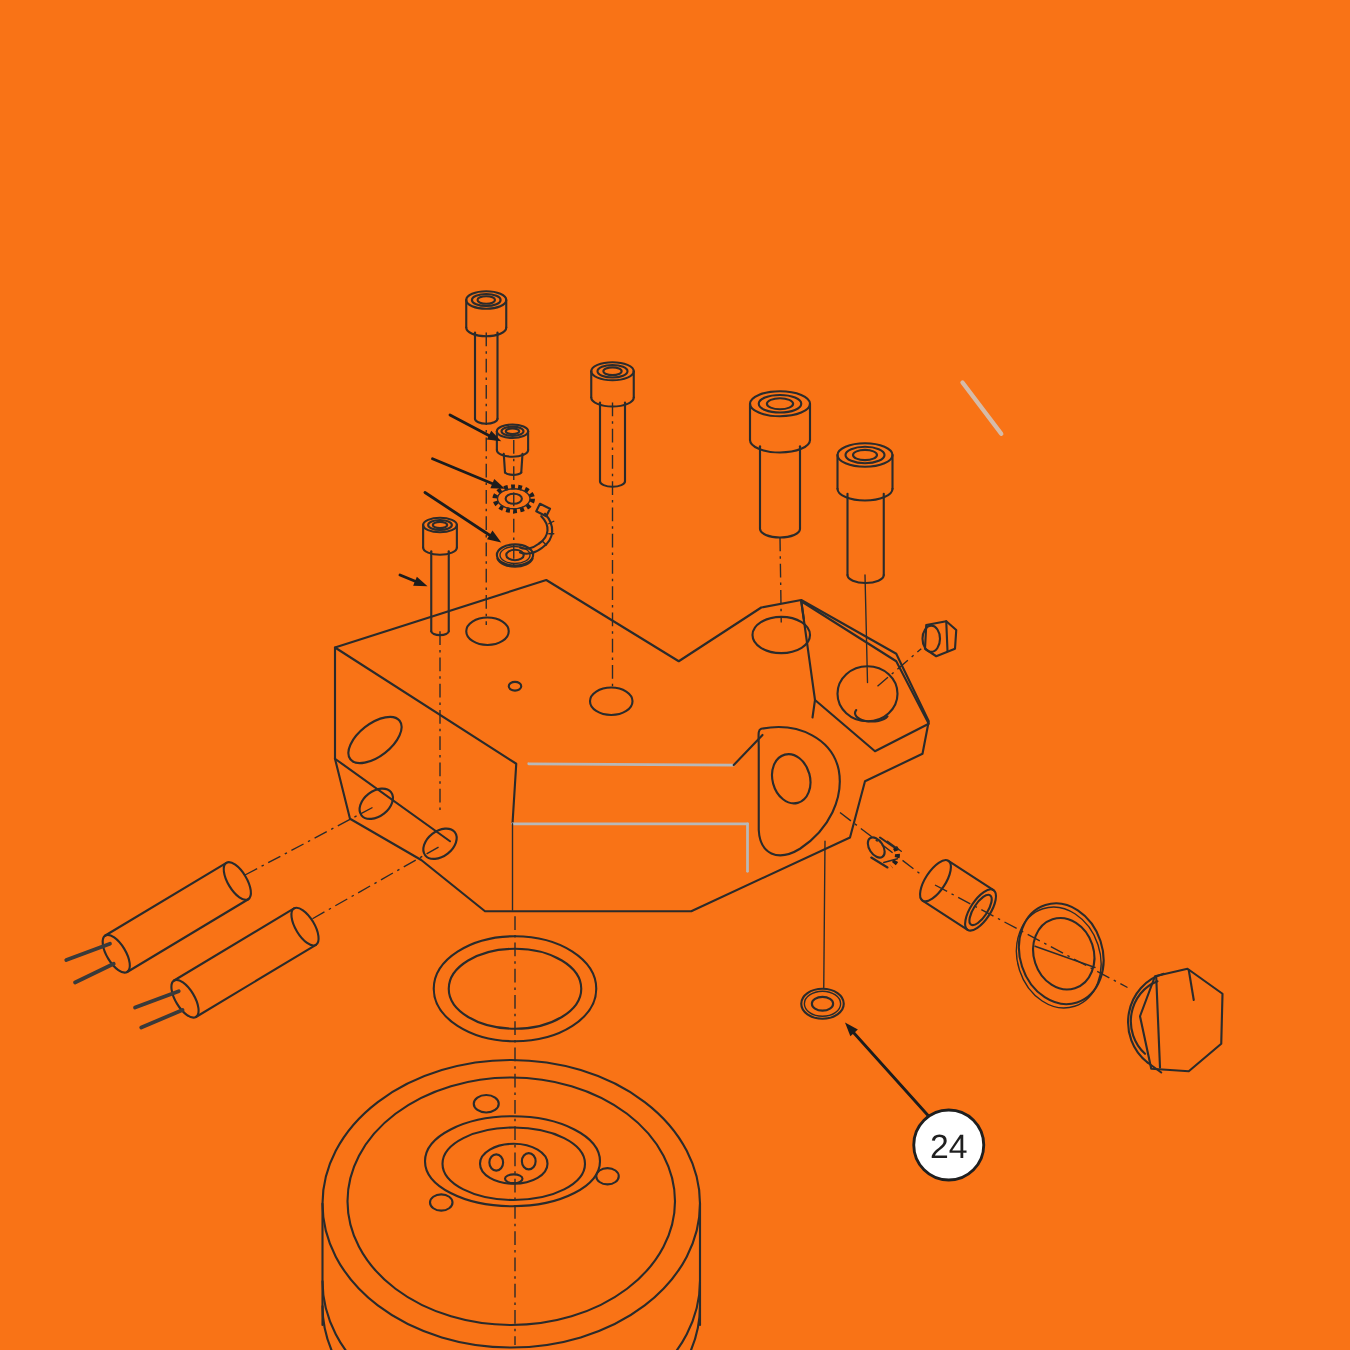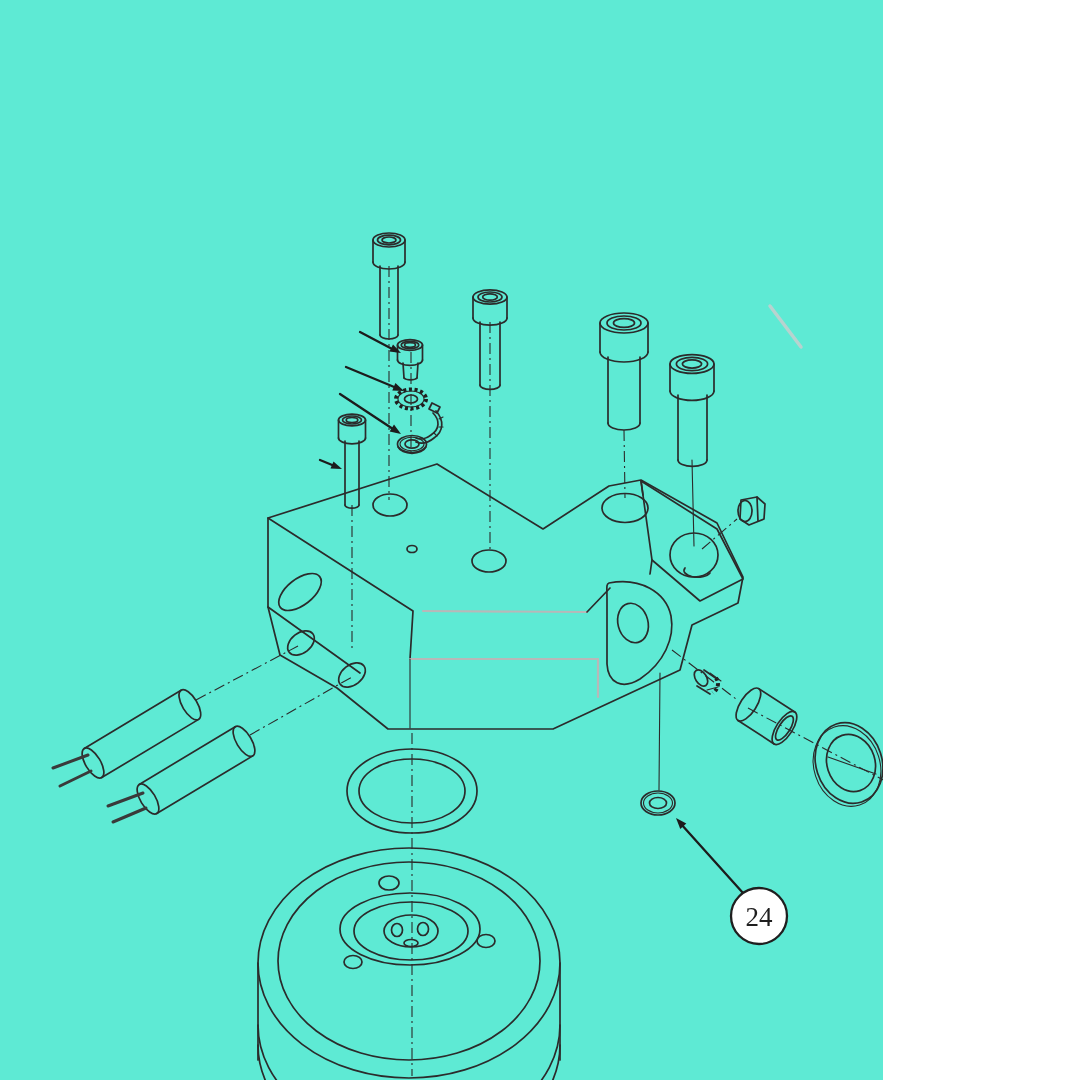--- a/index.html
+++ b/index.html
@@ -1,17 +1,17 @@
 <!DOCTYPE html>
 <html><head>
 <meta charset="utf-8">
 <style>
   html,body{margin:0;padding:0;background:#ffffff;}
-  .stage{position:relative;width:883px;height:1080px;background:#5eead4;overflow:hidden;
-         font-family:Liberation Serif, serif;}
+  .stage{position:relative;width:1080px;height:1080px;background:#f97316;overflow:hidden;
+         font-family:Liberation Sans, sans-serif;}
   svg{display:block}
   .ln{fill:none;stroke:#2b2b2b;stroke-width:1.7;stroke-linecap:round;stroke-linejoin:round;}
   .thin{fill:none;stroke:#2b2b2b;stroke-width:1.1;stroke-linecap:round;}
   .gray{fill:none;stroke:#b8b8b8;stroke-width:2.2;stroke-linecap:round;}
   .cl{fill:none;stroke:#2b2b2b;stroke-width:1.1;stroke-dasharray:11 4 2 4;stroke-linecap:butt;}
   .arrow{stroke:#1c1c1c;stroke-width:2.3;fill:none;stroke-linecap:round;}
   .ah{fill:#1c1c1c;stroke:none;}
   .teeth{fill:none;stroke:#1f1f1f;stroke-width:4;stroke-dasharray:3 2.6;}
   .wire{fill:none;stroke:#3a3a3a;stroke-width:3;stroke-linecap:round;}
   .faint{stroke:#cdcdcd;stroke-width:3.5;fill:none;stroke-linecap:round;opacity:.8;}

